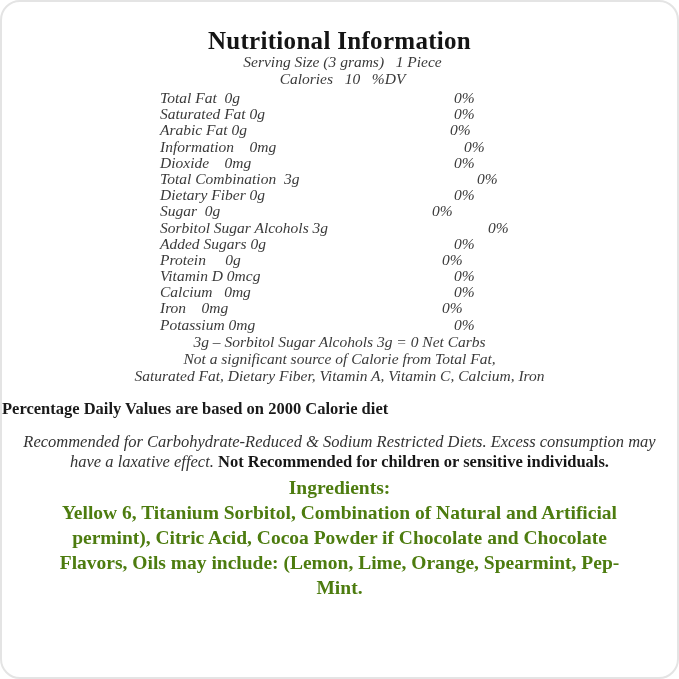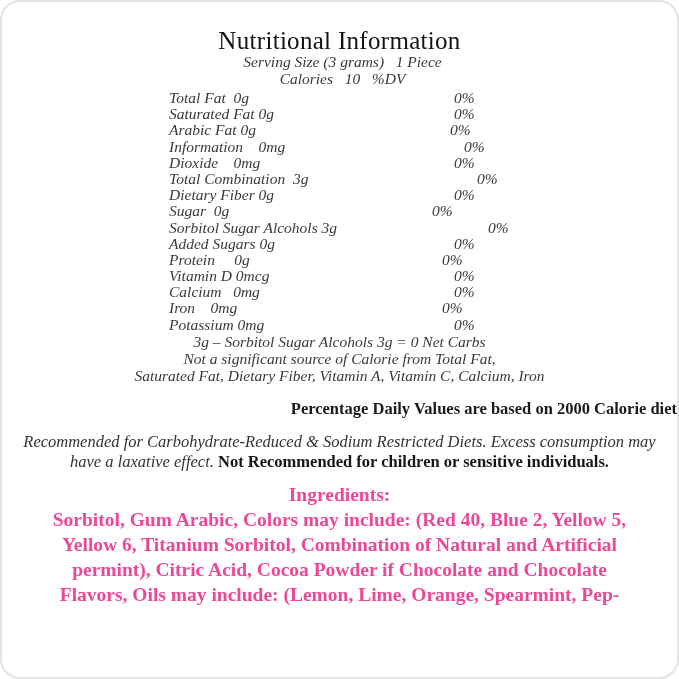--- a/index.html
+++ b/index.html
@@ -11,21 +11,21 @@
     background: #ffffff;
     border: 2px solid #e4e4e4;
     border-radius: 20px;
     font-family: "Liberation Serif", serif;
     color: #2e2e2e;
     padding-top: 26px;
     overflow: hidden;
   }
   .title {
     text-align: center;
-    font-weight: normal;
+    font-weight: bold;
     font-size: 25px;
     line-height: 26px;
     color: #141414;
     letter-spacing: 0.3px;
   }
   .subline {
     text-align: center;
     font-style: italic;
     font-size: 15.5px;
     line-height: 16.5px;
@@ -35,21 +35,21 @@
   }
   .ntable { margin-top: 3px; }
   .nrow {
     position: relative;
     height: 16.2px;
     font-style: italic;
     font-size: 15.5px;
     line-height: 16.2px;
     color: #3a3a3a;
   }
-  .nlabel { position: absolute; left: 167px; white-space: pre; }
+  .nlabel { position: absolute; left: 158px; white-space: pre; }
   .ndv { position: absolute; }
   .nrow:nth-child(1)  .ndv { left: 452px; }
   .nrow:nth-child(2)  .ndv { left: 452px; }
   .nrow:nth-child(3)  .ndv { left: 448px; }
   .nrow:nth-child(4)  .ndv { left: 462px; }
   .nrow:nth-child(5)  .ndv { left: 452px; }
   .nrow:nth-child(6)  .ndv { left: 475px; }
   .nrow:nth-child(7)  .ndv { left: 452px; }
   .nrow:nth-child(8)  .ndv { left: 430px; }
   .nrow:nth-child(9)  .ndv { left: 486px; }
@@ -61,43 +61,43 @@
   .nrow:nth-child(15) .ndv { left: 452px; }
   .carbnote-line {
     text-align: center;
     font-style: italic;
     font-size: 15.5px;
     line-height: 17px;
     color: #3a3a3a;
   }
   .dvnote {
     margin-top: 15px;
-    text-align: right;
+    text-align: left;
     font-weight: bold;
     font-size: 16.5px;
     line-height: 19px;
     color: #1a1a1a;
   }
   .dietnote {
     width: 634px;
     margin: 14px auto 0;
     text-align: center;
     font-size: 16.5px;
     line-height: 20.5px;
     color: #333333;
   }
   .dietnote .it { font-style: italic; }
   .dietnote .bd { font-weight: bold; font-style: normal; color: #161616; text-align: center; }
   .ingredients {
-    margin-top: 9px;
+    margin-top: 2px;
     text-align: center;
     font-weight: bold;
     font-size: 19.5px;
     line-height: 25px;
-    color: #ec4899;
+    color: #4d7c0f;
   }
 </style>
 </head>
 <body>
 
 <div class="sheet">
 
   <div class="title">Nutritional Information</div>
 
   <div class="subline">Serving Size (3 grams)   1 Piece</div>
@@ -173,19 +173,19 @@
   </div>
 
   <div class="dvnote">Percentage Daily Values are based on 2000 Calorie diet</div>
 
   <div class="dietnote">
     <span class="it">Recommended for Carbohydrate-Reduced &amp; Sodium Restricted Diets. Excess consumption may have a laxative effect. </span><span class="bd">Not Recommended for children or sensitive individuals.</span>
   </div>
 
   <div class="ingredients">
     <div>Ingredients:</div>
-    <div>Sorbitol, Gum Arabic, Colors may include: (Red 40, Blue 2, Yellow 5,</div>
     <div>Yellow 6, Titanium Sorbitol, Combination of Natural and Artificial</div>
     <div>permint), Citric Acid, Cocoa Powder if Chocolate and Chocolate</div>
     <div>Flavors, Oils may include: (Lemon, Lime, Orange, Spearmint, Pep-</div>
+    <div>Mint.</div>
   </div>
 
 </div>
 
 </body></html>

